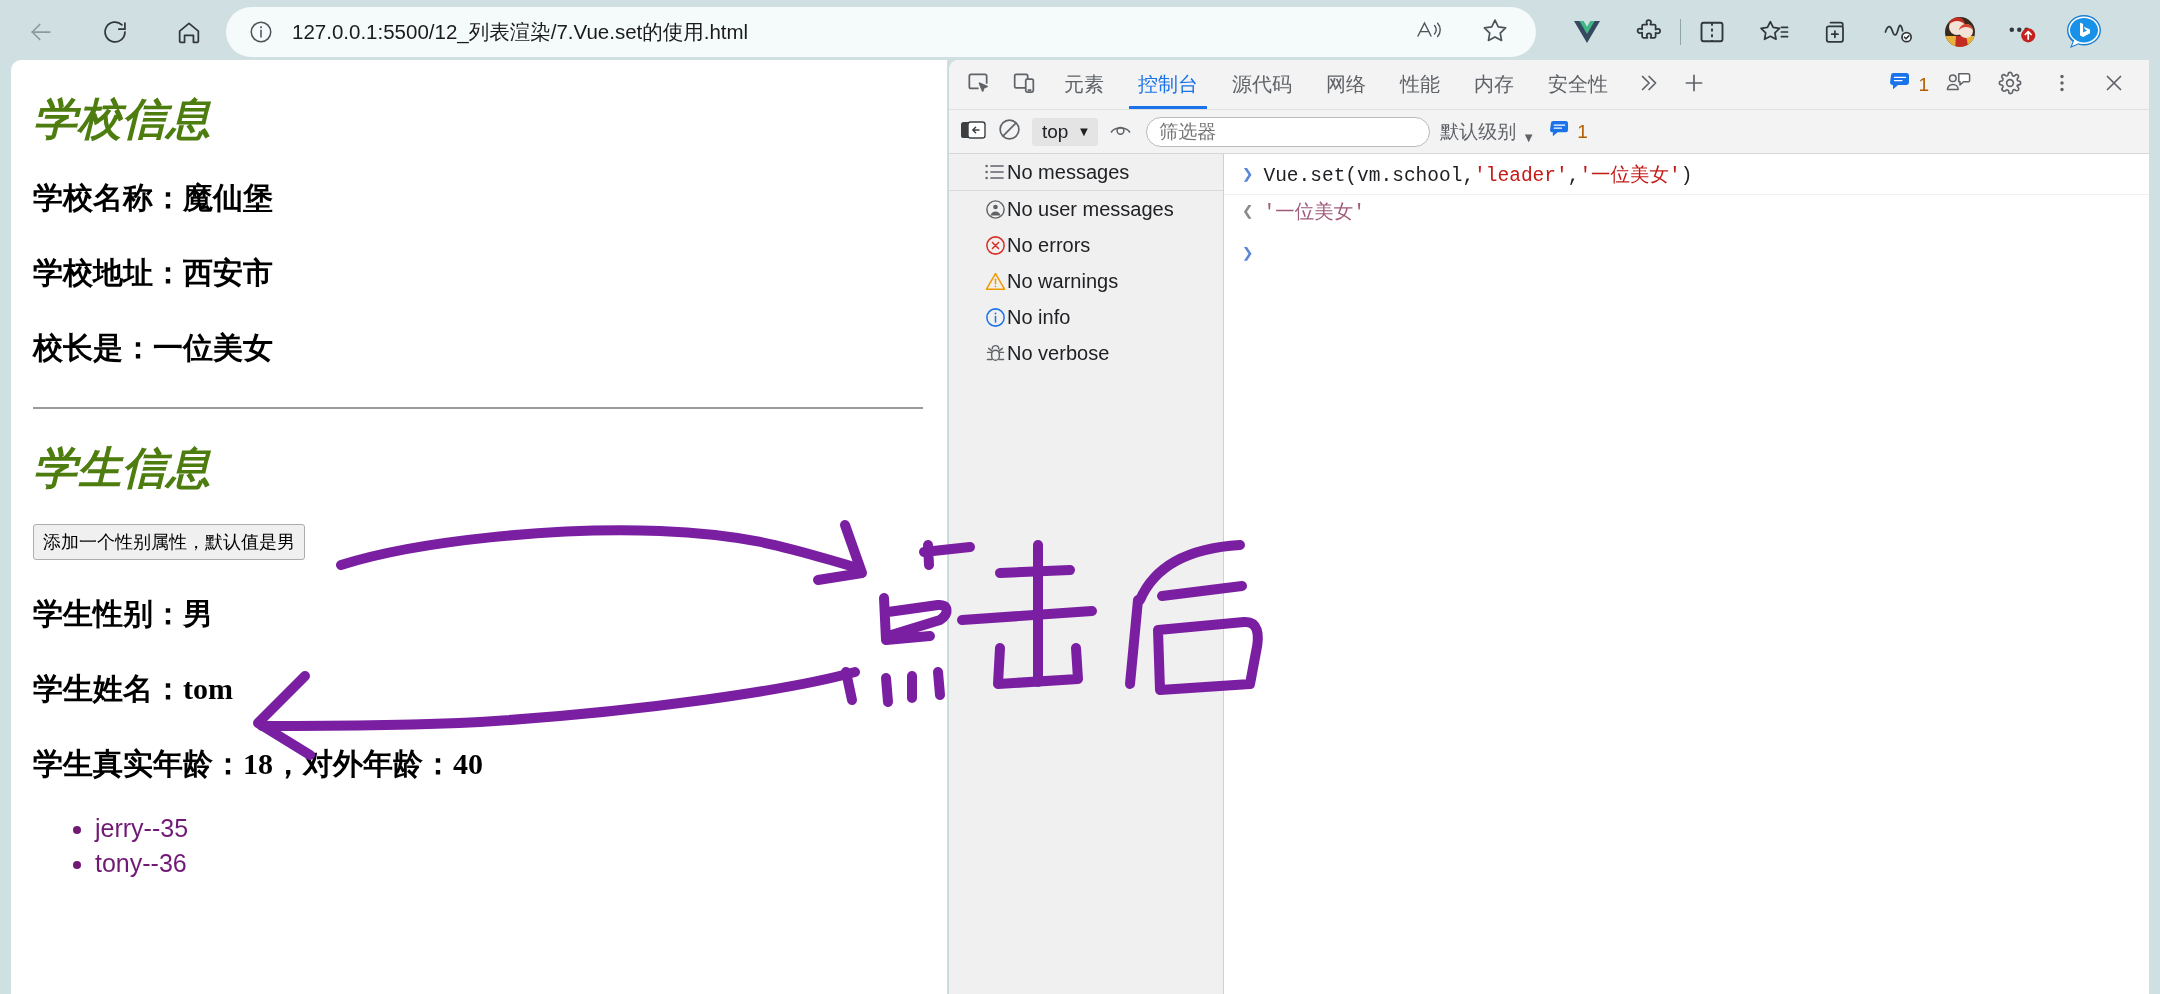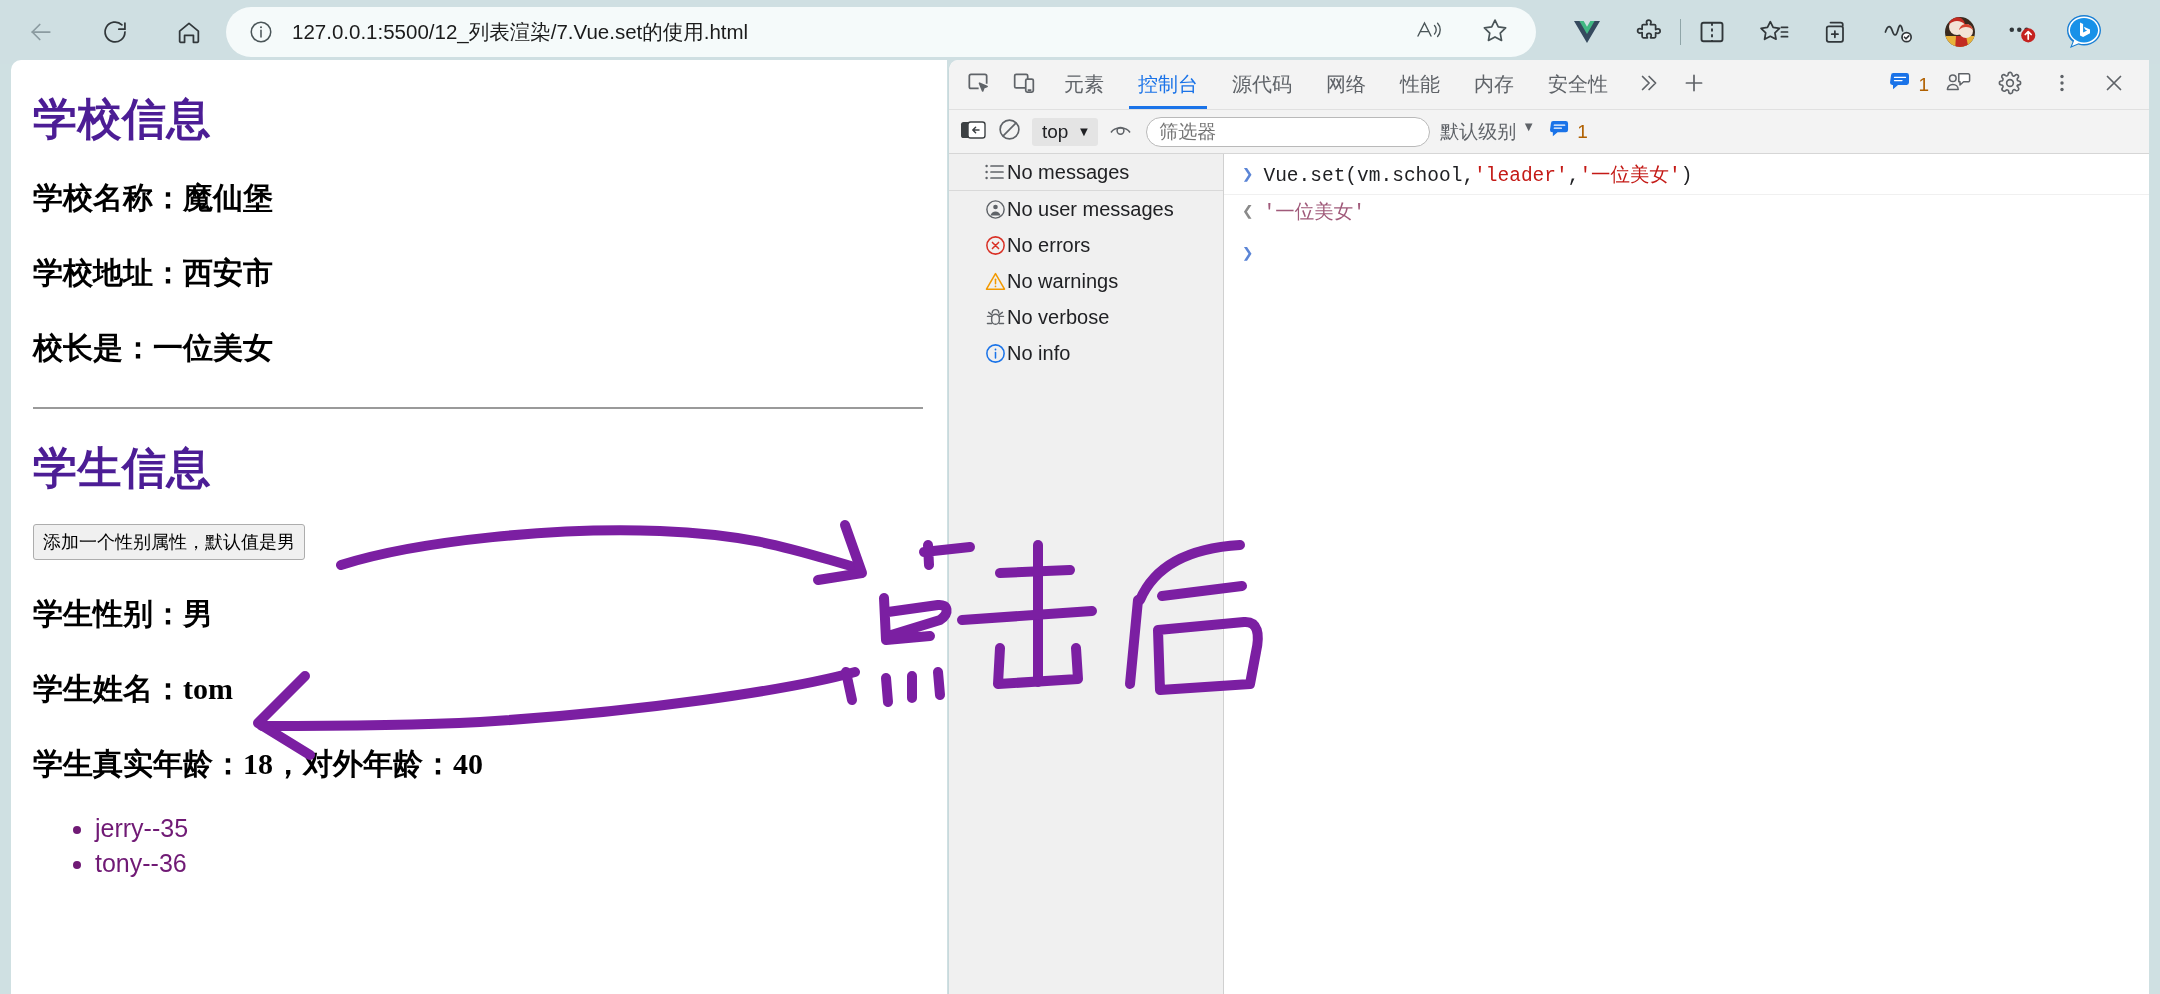--- a/index.html
+++ b/index.html
@@ -64,23 +64,24 @@
     background: #ffffff;
     border-top-left-radius: 10px;
     overflow: hidden;
     padding: 18px 24px 0 22px;
   }
   #page-viewport h1 {
     font-family: "Liberation Serif", "DejaVu Serif", serif;
     font-weight: bold;
     font-size: 44px;
     line-height: 1.1;
-    color: #4c1d95;
+    color: #4d7c0f;
     margin: 18px 0 0 0;
     letter-spacing: 0.5px;
+    font-style: italic;
   }
   .info-line {
     font-family: "Liberation Serif", "DejaVu Serif", serif;
     font-weight: bold;
     font-size: 30px;
     color: #000;
     margin-top: 34px;
   }
   hr.page-rule {
     border: none;
@@ -154,21 +155,21 @@
   }
   #filter-input {
     width: 284px; height: 30px;
     border: 1px solid #b9b9b9; border-radius: 15px;
     background: #fff;
     font-size: 19px; color: #80868b;
     padding: 0 12px;
     font-family: "Liberation Sans", sans-serif;
     outline: none;
   }
-  #level-select { display: flex; align-items: flex-start; gap: 6px; font-size: 19px; color: #5f6368; }
+  #level-select { display: flex; align-items: flex-end; gap: 6px; font-size: 19px; color: #5f6368; }
 
   #dt-body { display: flex; height: 840px; }
   #console-sidebar {
     width: 275px; background: #f0f0f0;
     border-right: 1px solid #d0d0d0;
     padding-top: 0;
     flex: 0 0 auto;
   }
   .cs-item {
     display: flex; align-items: center; 
@@ -555,37 +556,37 @@
           <svg width="23" height="23" viewBox="0 0 24 24" fill="none" stroke="#f29900" stroke-width="1.6" stroke-linejoin="round" stroke-linecap="round">
               <path d="M12 3.8 21.4 20H2.6z"></path>
               <path d="M12 9.6v4.8"></path>
               <circle cx="12" cy="17.2" r="0.9" fill="#f29900" stroke="none"></circle>
             </svg>
         </span>
         <span>No warnings</span>
       </div>
       <div class="cs-item">
         <span class="cs-icon">
+          <svg width="23" height="23" viewBox="0 0 24 24" fill="none" stroke="#1a73e8" stroke-width="1.6" stroke-linecap="round">
+              <circle cx="12" cy="12" r="9"></circle>
+              <path d="M12 11v5.6"></path>
+              <circle cx="12" cy="7.8" r="0.95" fill="#1a73e8" stroke="none"></circle>
+            </svg>
+        </span>
+        <span>No info</span>
+      </div>
+      <div class="cs-item">
+        <span class="cs-icon">
           <svg width="23" height="23" viewBox="0 0 24 24" fill="none" stroke="#5f6368" stroke-width="1.5" stroke-linecap="round">
               <path d="M8.6 7.2a3.4 3.4 0 0 1 6.8 0"></path>
               <rect x="8" y="8.6" width="8" height="10.4" rx="4"></rect>
               <path d="M3.6 10.8h4.4M16 10.8h4.4M3.6 18.2h4.4M16 18.2h4.4M4.8 6.6 8 9M19.2 6.6 16 9"></path>
             </svg>
         </span>
         <span>No verbose</span>
-      </div>
-      <div class="cs-item">
-        <span class="cs-icon">
-          <svg width="23" height="23" viewBox="0 0 24 24" fill="none" stroke="#1a73e8" stroke-width="1.6" stroke-linecap="round">
-              <circle cx="12" cy="12" r="9"></circle>
-              <path d="M12 11v5.6"></path>
-              <circle cx="12" cy="7.8" r="0.95" fill="#1a73e8" stroke="none"></circle>
-            </svg>
-        </span>
-        <span>No info</span>
       </div>
     </div>
 
     <div id="console-output">
       <div class="console-row input">
         <span class="caret-in">❯</span>
         <span>
           <span class="tok-plain">Vue.set(vm.school,</span><span class="tok-string">'leader'</span><span class="tok-plain">,</span><span class="tok-string">'一位美女'</span><span class="tok-plain">)</span>
         </span>
       </div>

